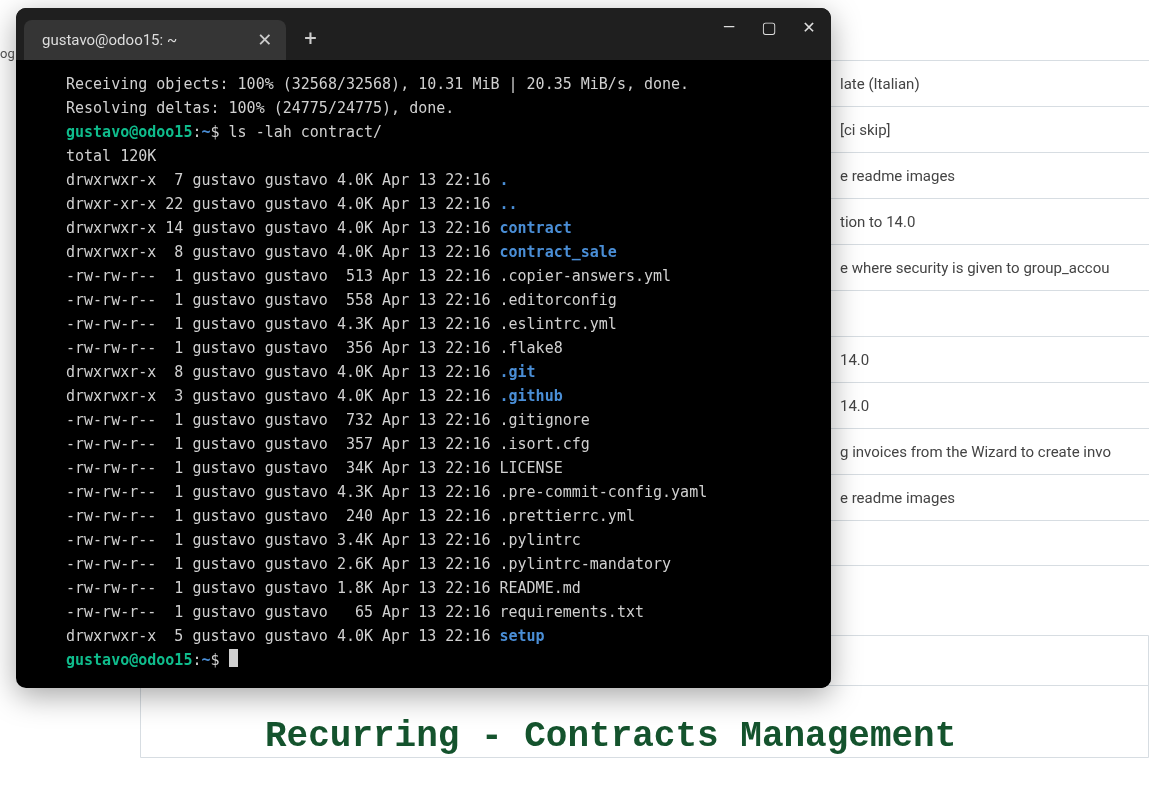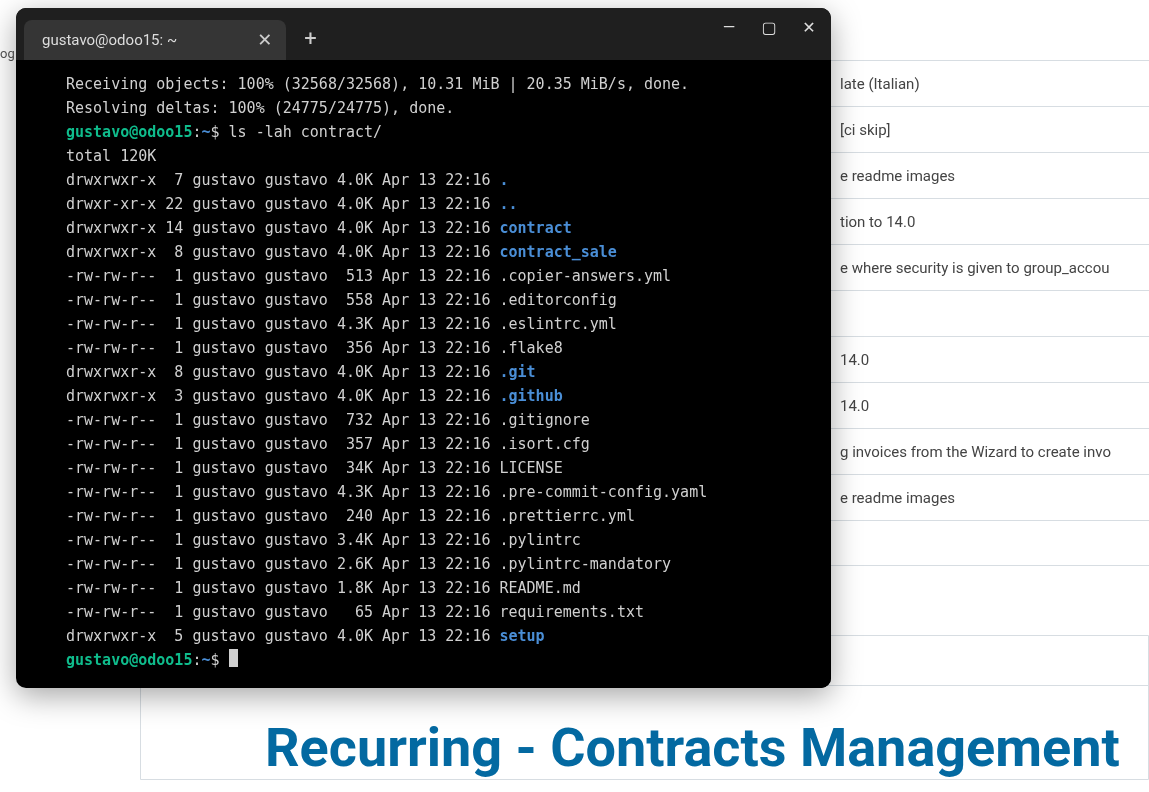--- a/index.html
+++ b/index.html
@@ -72,23 +72,24 @@
       margin-right: 16px;
     }
     .readme-header .fname {
       font-weight: 600;
       font-size: 15px;
     }
     .readme-body {
       padding: 30px 0 0 124px;
     }
     .readme-body h1 {
-      font-size: 54px;
+      font-size: 36px;
       font-weight: 700;
-      color: #0369a1;
+      color: #14532d;
+      font-family: Liberation Mono, monospace;
     }
 
     
     .terminal-window {
       position: absolute;
       left: 16px;
       top: 8px;
       width: 815px;
       box-shadow: 0 8px 30px rgba(0,0,0,0.35);
       border-radius: 10px;

